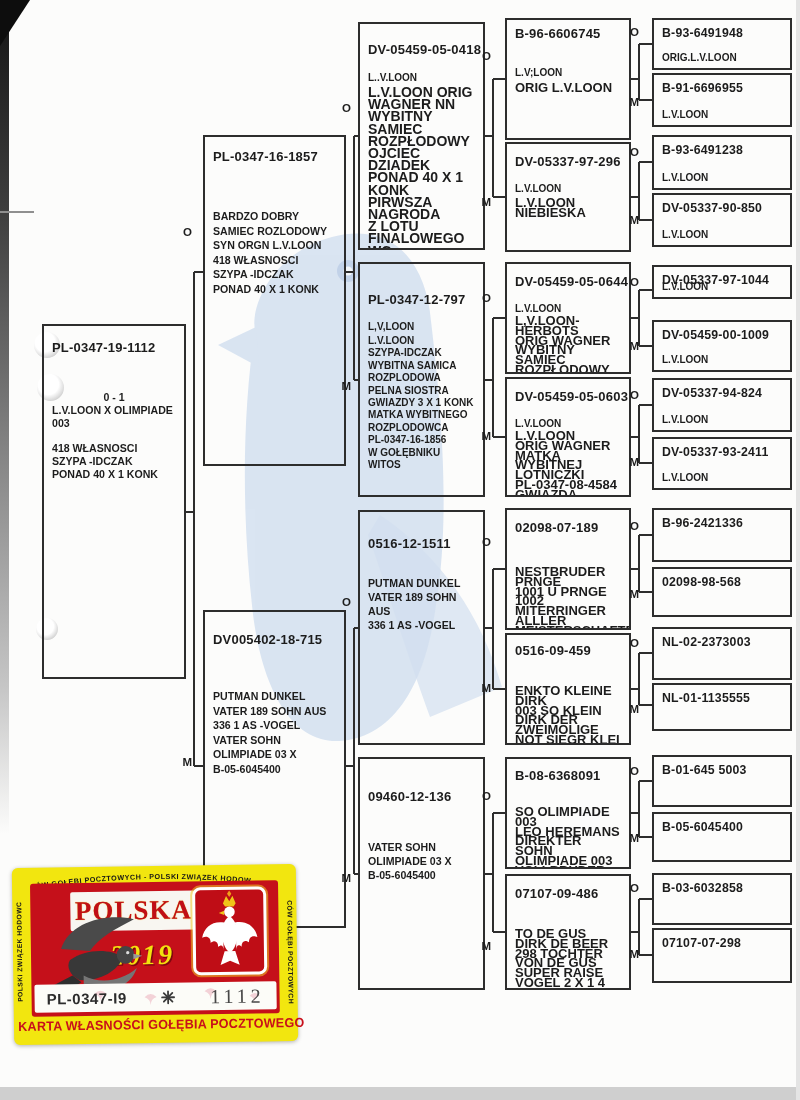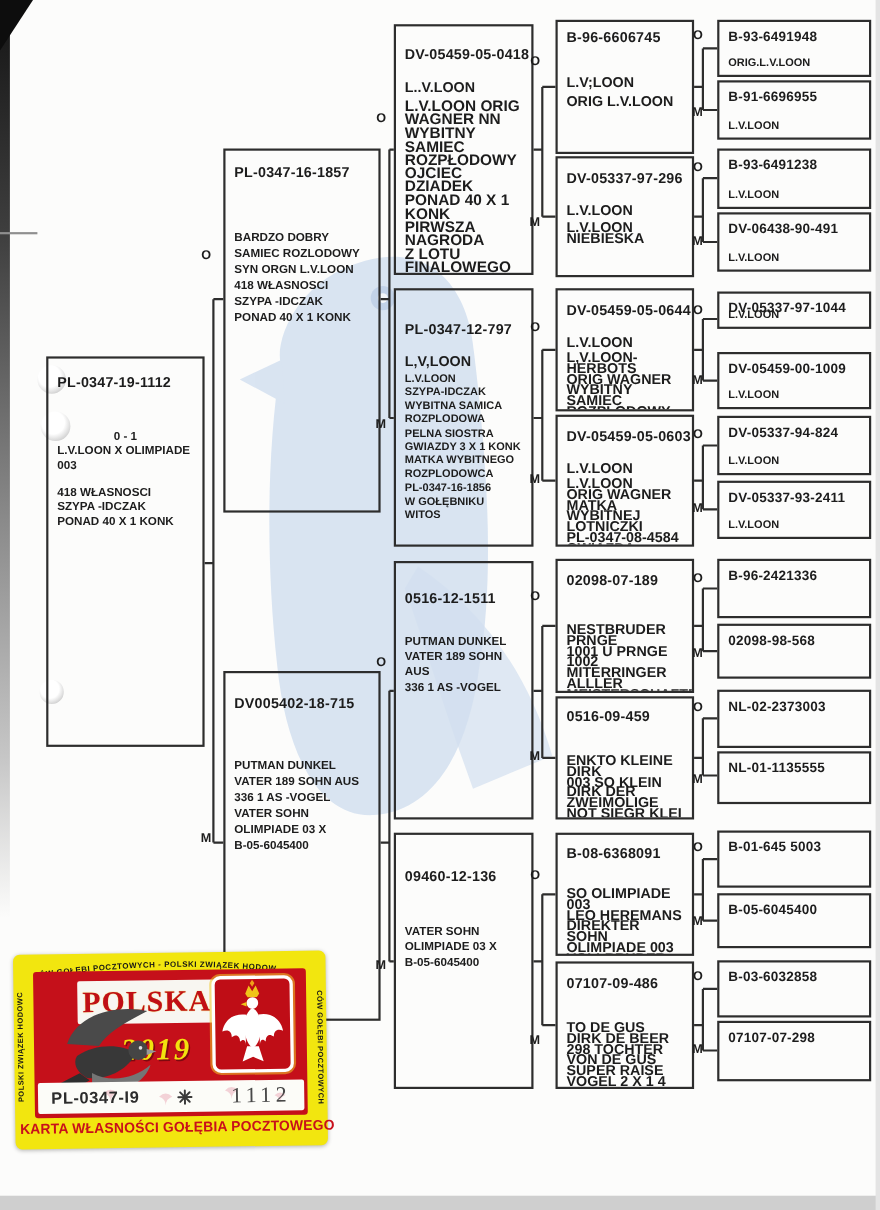--- a/index.html
+++ b/index.html
@@ -17,21 +17,21 @@
     background:radial-gradient(circle at 42% 38%, #ffffff 0 45%, #e6e6e6 62%, #d0d0d0 76%, rgba(255,255,255,0) 82%);}
   
   .wm{position:absolute;left:180px;top:215px;z-index:0;}
   .lines{position:absolute;left:0;top:0;z-index:2;}
   
   .box{position:absolute;border:2px solid #2d2d2d;box-sizing:border-box;padding:6px 8px;
        overflow:hidden;background:transparent;z-index:3;}
   .g2{width:143px;}  .g3{width:127px;}  .g4{width:126px;}  .g5{width:140px;}
   .ring{font-weight:700;font-size:13px;letter-spacing:.2px;white-space:nowrap;}
   .g5 .ring{font-size:12.3px;}
-  .strain{font-weight:700;font-size:13px;white-space:pre-line;}
+  .strain{font-weight:700;font-size:10px;white-space:pre-line;}
   .body-text{font-weight:700;font-size:10.6px;line-height:14.5px;white-space:pre-line;}
   .notes{font-weight:700;font-size:13px;line-height:9.8px;white-space:pre-line;letter-spacing:0;}
   .center{text-align:center;}
   .om{position:absolute;width:14px;text-align:right;font-weight:700;font-size:11.5px;color:#1d1d1d;z-index:5;}
   .g5 .strain{position:absolute;left:8px;bottom:5px;font-size:10px;}
   
   .stamp{position:absolute;left:13px;top:866px;width:284px;height:177px;background:#f2e票60f;
          z-index:6;}
   .stamp{background:#f2e60f;border-radius:6px;transform:rotate(-0.8deg);
          box-shadow:0 1px 4px rgba(0,0,0,.3);}
@@ -226,21 +226,21 @@
     </div>
   <div class="box g5" style="left:652px;top:73px;height:54px">
       <div class="ring">B-91-6696955</div>
       <div class="strain">L.V.LOON</div>
     </div>
   <div class="box g5" style="left:652px;top:135px;height:55px">
       <div class="ring">B-93-6491238</div>
       <div class="strain">L.V.LOON</div>
     </div>
   <div class="box g5" style="left:652px;top:193px;height:54px">
-      <div class="ring">DV-06438-90-491</div>
+      <div class="ring">DV-05337-90-850</div>
       <div class="strain">L.V.LOON</div>
     </div>
   <div class="box g5" style="left:652px;top:265px;height:34px">
       <div class="ring">DV-05337-97-1044</div>
       <div class="strain">L.V.LOON</div>
     </div>
   <div class="box g5" style="left:652px;top:320px;height:52px">
       <div class="ring">DV-05459-00-1009</div>
       <div class="strain">L.V.LOON</div>
     </div>

